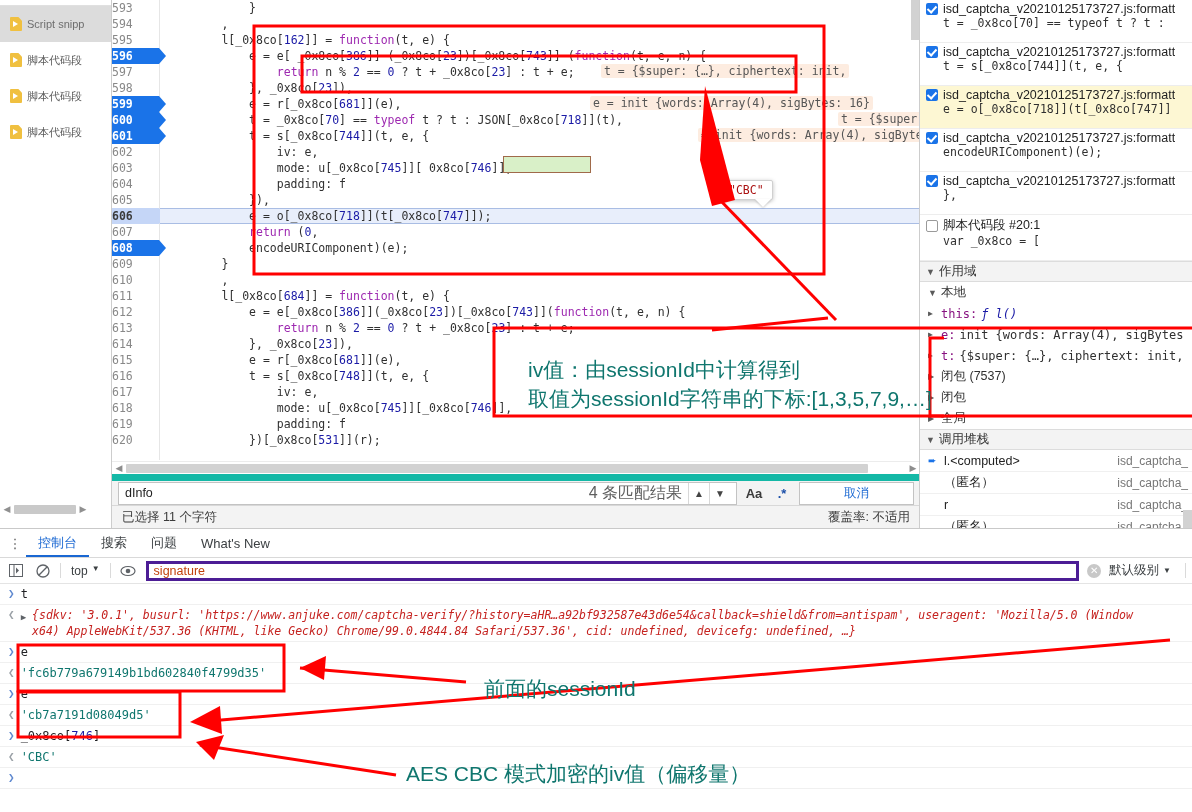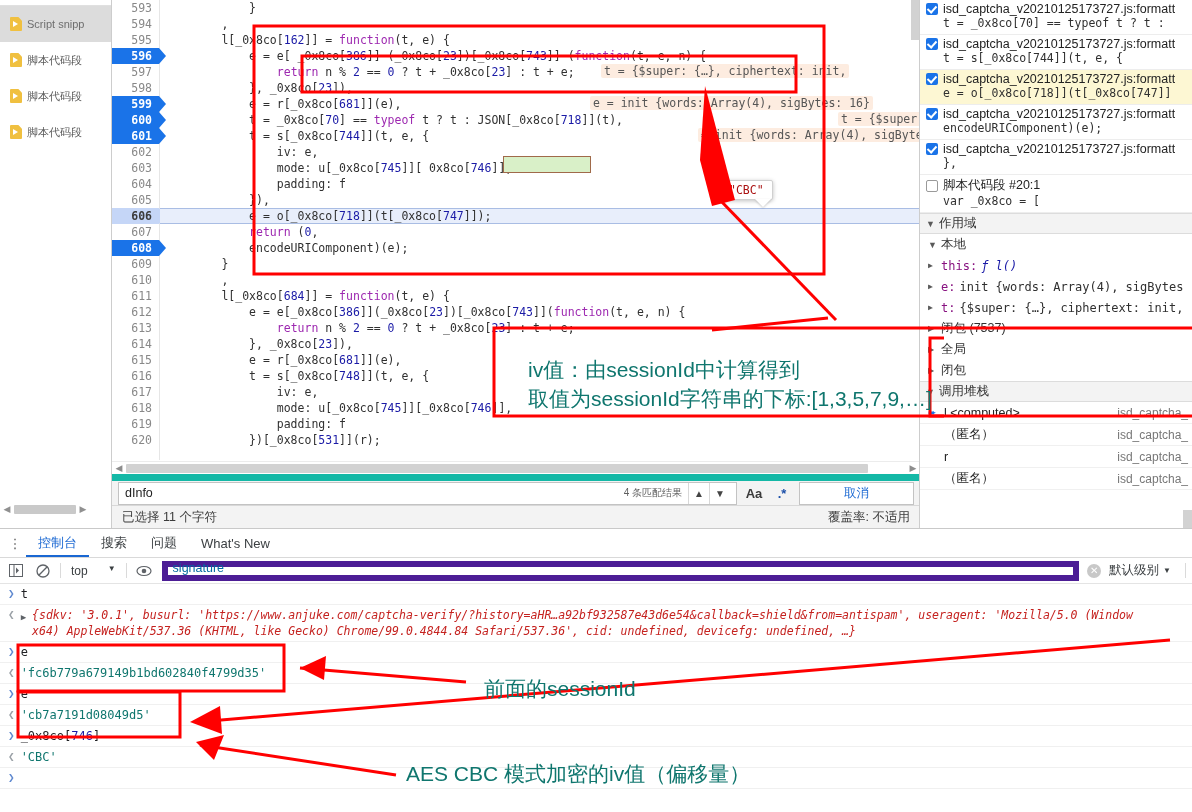--- a/index.html
+++ b/index.html
@@ -33,21 +33,21 @@
   .editor-wrap { width:808px; height:528px; position:relative; background:#fff;
      border-right:1px solid #cdcdcd; overflow:hidden; }
   .code-area { position:absolute; left:0; top:0; width:808px; height:460px; overflow:hidden; }
 
   .gutter { position:absolute; left:0; top:0; width:48px; height:460px;
      background:#fff; border-right:1px solid #e6e6e6; }
   .code-lines { position:absolute; left:48px; top:0; right:0; height:460px; }
 
   .ln, .cl { height:16px; line-height:16px; font-family:"DejaVu Sans Mono", monospace;
      font-size:11.5px; white-space:pre; }
-  .ln { text-align:right; padding-right:7px; color:#888; position:relative; }
+  .ln { text-align:left; padding-right:7px; color:#888; position:relative; }
   .ln.bp { background:#1a73e8; color:#fff; font-weight:bold; }
   .ln.bp:after { content:""; position:absolute; right:-7px; top:0; width:0; height:0;
      border-top:8px solid transparent; border-bottom:8px solid transparent; border-left:7px solid #1a73e8; }
   .ln.cur { background:#c5d6f7; color:#3b3b3b; font-weight:bold; }
   .ln.cur:after { content:""; position:absolute; right:-7px; top:0; width:0; height:0;
      border-top:8px solid transparent; border-bottom:8px solid transparent; border-left:7px solid #c5d6f7; }
 
   .cl { padding-left:6px; color:#303030; position:relative; }
   .cl.hl { background:#e8eefb; box-shadow: inset 0 1px 0 #a9bde4, inset 0 -1px 0 #a9bde4; }
   .kwm { color:#9d28b0; }
@@ -74,36 +74,36 @@
   .ed-vscroll { position:absolute; right:0; top:0; width:10px; height:460px; }
   .ed-vscroll .thumb { position:absolute; right:1px; top:0; width:8px; height:40px; background:#d2d2d2; }
 
   
   .find-bar { position:absolute; left:0; top:474px; width:808px; height:31px;
      background:#f3f3f3; border-top:7px solid #14b8a6; display:flex; align-items:center;
      padding:0 6px; gap:6px; }
   .find-input { flex:1; height:23px; background:#fff; border:1px solid #c3c3c3;
      display:flex; align-items:center; padding:0 6px; font-size:12.5px; color:#222; }
   .find-input .val { flex:1; }
-  .find-input .count { color:#5f5f5f; font-size:10px; padding-right:6px; }
+  .find-input .count { color:#5f5f5f; font-size:16px; padding-right:6px; }
   .find-input .navbtn { width:21px; height:21px; border-left:1px solid #d8d8d8; display:flex;
      align-items:center; justify-content:center; color:#444; font-size:10px; }
   .find-opt { width:22px; text-align:center; color:#1a4ea8; font-size:13px; font-weight:bold; }
   .find-opt.aa { color:#3a3a3a; }
   .find-cancel { width:115px; height:23px; background:#fff; border:1px solid #c3c3c3;
      display:flex; align-items:center; justify-content:center; color:#1967d2; font-size:12.5px; }
 
   
   .status-bar { position:absolute; left:0; top:505px; width:808px; height:23px;
      background:#f3f3f3; border-top:1px solid #d8d8d8; display:flex; align-items:center;
      justify-content:space-between; padding:0 10px; font-size:12.5px; color:#3b3b3b; }
 
   
   .dbg { width:272px; height:528px; background:#fff; overflow:hidden; position:relative; }
-  .bp-item { border-bottom:1px solid #ededed; padding:2px 4px 4px 6px; }
+  .bp-item { border-bottom:1px solid #ededed; padding:2px 4px 12px 6px; }
   .bp-item.hl { background:#fdf7d3; }
   .bp-head { display:flex; align-items:center; gap:5px; white-space:nowrap; overflow:hidden; }
   .cbox { width:12px; height:12px; flex:none; border-radius:2px; background:#1a73e8;
      position:relative; }
   .cbox:after { content:""; position:absolute; left:3px; top:1px; width:4px; height:7px;
      border:solid #fff; border-width:0 2px 2px 0; transform:rotate(42deg); }
   .cbox.off { background:#fff; border:1px solid #9a9a9a; }
   .cbox.off:after { display:none; }
   .bp-file { font-size:12.5px; color:#222; overflow:hidden; text-overflow:clip; white-space:nowrap; }
   .bp-code { font-family:"DejaVu Sans Mono", monospace; font-size:11.5px; color:#303030;
@@ -136,23 +136,23 @@
      border-bottom:1px solid #d9d9d9; }
   .dots { width:22px; text-align:center; color:#5a5a5a; font-size:13px; letter-spacing:0; }
   .ctab { padding:0 12px; height:28px; display:flex; align-items:center; font-size:13px; color:#3c4043; }
   .ctab.active { color:#1967d2; box-shadow: inset 0 -2px 0 #1967d2; }
 
   .con-toolbar { height:26px; display:flex; align-items:center; gap:8px; padding:0 6px;
      border-bottom:1px solid #e4e4e4; }
   .tb-ico { width:19px; height:19px; display:flex; align-items:center; justify-content:center;
      color:#5f6368; }
   .vsep { width:1px; height:15px; background:#dadada; }
-  .ctx-sel { display:flex; gap:20px; font-size:12px; color:#3c4043; padding:0 2px; }
-  .filter-box { flex:1; height:20px; border:6px solid #4c1d95; background:#fff; display:flex;
-     align-items:flex-end; padding:0 5px; font-size:12.5px; color:#0369a1; }
+  .ctx-sel { display:flex; gap:4px; font-size:12px; color:#3c4043; padding:0 2px; }
+  .filter-box { flex:1; height:20px; border:3px solid #4c1d95; background:#fff; display:flex;
+     align-items:flex-start; padding:0 5px; font-size:12.5px; color:#c2410c; }
   .clear-x { width:14px; height:14px; border-radius:50%; background:#c8c8c8; color:#fff;
      font-size:10px; display:flex; align-items:center; justify-content:center; }
   .lvl-sel { display:flex; align-items:center; gap:4px; font-size:12.5px; color:#3c4043; padding-right:6px; }
 
   .con-body { position:relative; height:227px; overflow:hidden; }
   .con-row { min-height:20px; display:flex; align-items:flex-start; gap:6px; padding:2px 4px 2px 8px;
      border-bottom:1px solid #f0f0f0; font-family:"DejaVu Sans Mono", monospace; font-size:12px;
      color:#202124; }
   .caret-in { color:#5f89d0; font-size:11px; line-height:16px; }
   .caret-out { color:#9aa0a6; font-size:11px; line-height:16px; }
@@ -372,25 +372,25 @@
             <span class="vval">{$super: {…}, ciphertext: init,</span>
           </div>
         </div>
       <div id="scope-groups">
           <div class="scope-row cn">
             <span class="tri-r">▶</span>
             <span>闭包  (7537)</span>
           </div>
           <div class="scope-row cn">
             <span class="tri-r">▶</span>
-            <span>全局</span>
+            <span>闭包</span>
           </div>
           <div class="scope-row cn">
             <span class="tri-r">▶</span>
-            <span>闭包</span>
+            <span>全局</span>
           </div>
         </div>
 
       <div class="sec-head">
         <span class="tri">▼</span>
         <span>调用堆栈</span>
       </div>
       <div id="stack-rows">
           <div class="stack-row">
             <span style="display:flex;align-items:center;gap:4px">

